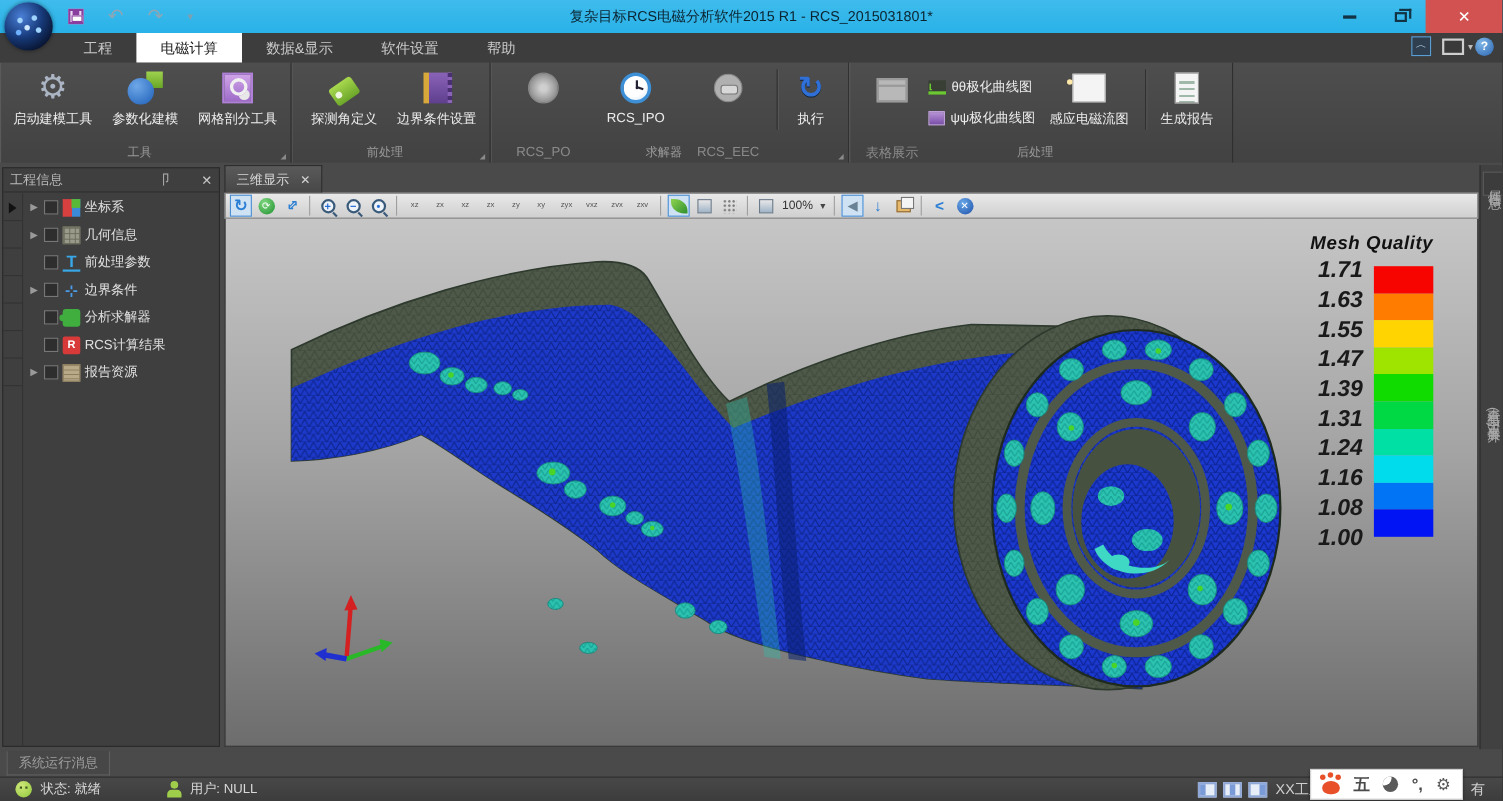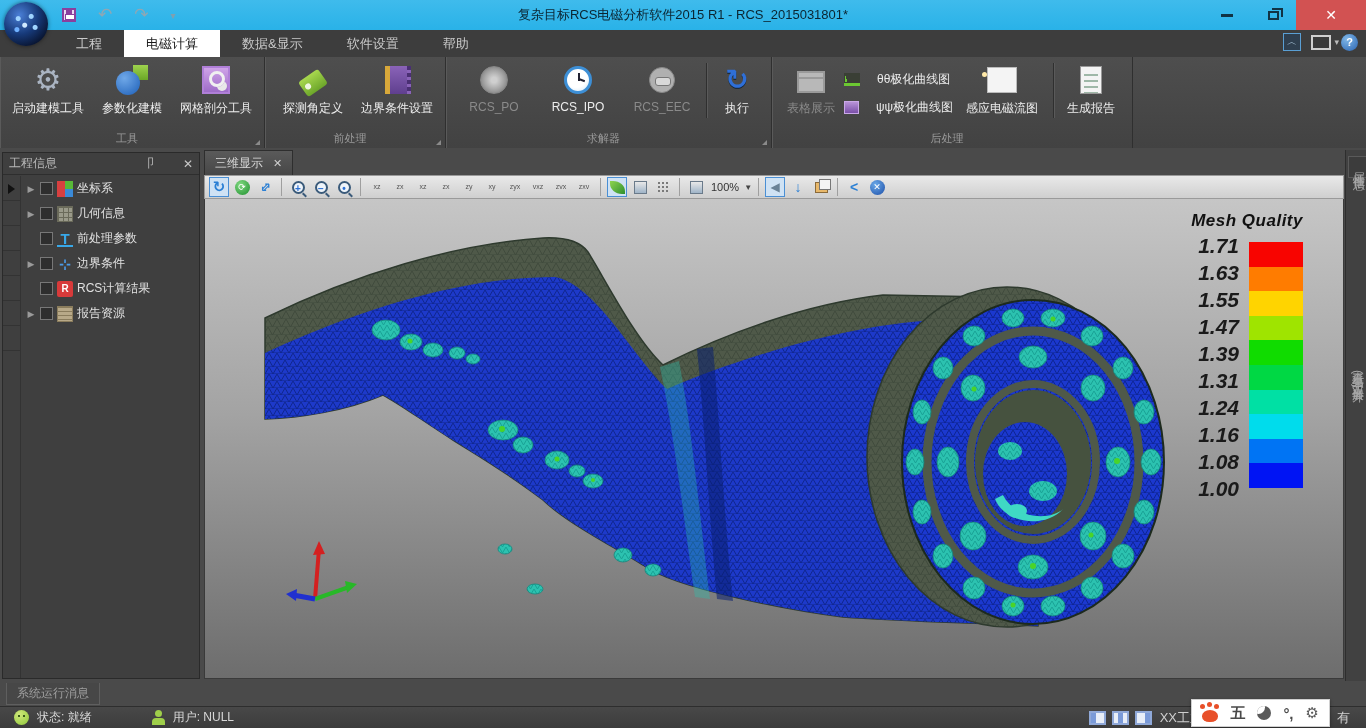--- a/index.html
+++ b/index.html
@@ -52,21 +52,21 @@
   
   .ribbon { position:absolute; left:0; top:57px; width:1366px; height:91px;
     background:linear-gradient(#4e4e4e,#424242); display:flex; }
   .rgroup { position:relative; height:91px; border-right:1px solid #2f2f2f; box-shadow:1px 0 0 #5a5a5a inset; display:flex; align-items:flex-start; padding:4px 6px 16px 6px; }
   .rgroup-caption { position:absolute; left:0; right:10px; bottom:2px; text-align:center;
     font-size:11px; color:#9a9a9a; }
   .rgroup-exp { position:absolute; right:4px; bottom:3px; width:0; height:0;
     border-left:5px solid transparent; border-bottom:5px solid #8a8a8a; }
   .rbtn { width:84px; display:flex; flex-direction:column; align-items:center; gap:3px; padding-top:2px; }
   .rbtn .rlabel { font-size:12px; color:#ececec; white-space:nowrap; }
-  .rbtn.disabled .rlabel { color:#8a8a8a; }
+  .rbtn.disabled .rlabel { color:#8a8a8a;margin-top:31px; }
   .ricon { width:34px; height:34px; display:flex; align-items:center; justify-content:center; position:relative; }
   .rsep { width:1px; align-self:stretch; margin:2px 2px 14px 2px; background:#2f2f2f; box-shadow:1px 0 0 #5a5a5a; }
 
   .ic-gear { font-size:30px; color:#aab4c2; line-height:34px; }
   .ic-param { position:relative; width:32px; height:30px; }
   .ic-param::before { content:""; position:absolute; right:0; top:0; width:15px; height:15px; background:linear-gradient(#9ed24e,#6aa626); }
   .ic-param::after { content:""; position:absolute; left:0; bottom:0; width:24px; height:24px; border-radius:50%; background:radial-gradient(circle at 35% 30%,#6fa8e8,#1d5fb8); }
   .ic-meshtool { width:28px; height:28px; background:linear-gradient(#cfa3e8,#9e6cc8); border:2px solid #b07fd8; position:relative; }
   .ic-meshtool::after { content:""; position:absolute; right:3px; top:3px; width:10px; height:10px; border:3px solid #f0f0f0; border-radius:50%; box-shadow:5px 7px 0 -3px #e8e8e8; }
   .ic-import { width:0; height:0; border-top:10px solid transparent; border-bottom:10px solid transparent; border-left:16px solid #3d7fd6; position:relative; }
@@ -94,21 +94,21 @@
   .ic-chart-g::after { content:""; position:absolute; left:1px; bottom:1px; width:12px; height:6px;
     background:linear-gradient(80deg,#6cc832 2px,transparent 2px); }
   .ic-chart-p { width:15px; height:13px; background:linear-gradient(#b893d8,#7a4fa8); border:1px solid #caa8e8; }
   .ic-photo { width:30px; height:26px; background:#f4f4f4; border:1px solid #bbb; padding:2px; }
   .ic-photo .ph-in { width:100%; height:70%; background:linear-gradient(#1d3a5f,#2a5580 60%,#6b5032 61%,#3a2c1c); position:relative; }
   .ic-photo .ph-in::after { content:""; position:absolute; right:3px; top:2px; width:5px; height:5px; border-radius:50%; background:#ffe9a8; }
   .ic-report { width:22px; height:28px; background:#f4f4f4; border:1px solid #999; position:relative;
     background-image:repeating-linear-gradient(180deg,transparent 0 4px,#9fb8a8 4px 6px); background-size:70% 100%; background-position:3px 3px; background-repeat:no-repeat; }
   .ic-report::after { content:""; position:absolute; left:4px; top:-4px; width:22px; height:28px; background:#fff; border:1px solid #999; z-index:-1; }
   .rbtn-small { display:flex; align-items:center; gap:5px; height:24px; }
-  .rbtn-small .rlabel { font-size:12px; color:#ececec; white-space:nowrap;margin-left:12px; }
+  .rbtn-small .rlabel { font-size:12px; color:#ececec; white-space:nowrap; }
   .rcol { display:flex; flex-direction:column; justify-content:center; gap:4px; padding-top:6px; }
 
   
   .workspace { position:absolute; left:0; top:148px; width:1366px; height:535px; background:#4a4a4a; }
 
   
   .left-panel { position:absolute; left:2px; top:4px; width:198px; height:527px;
     background:#3f3f3f; border:1px solid #2a2a2a; }
   .lp-header { height:22px; display:flex; align-items:center; padding:0 6px; border-bottom:1px solid #2e2e2e;gap:17px; }
   .lp-title { flex:1; font-size:12px; color:#b8b8b8; }
@@ -407,20 +407,26 @@
           </div>
           <div class="tree-row">
             <span class="tr-exp">▶</span>
             <span class="tr-check"></span>
             <span class="tr-icon ti-bc">⊹</span>
             <span class="tr-label">边界条件</span>
           </div>
           <div class="tree-row">
             <span class="tr-exp"></span>
             <span class="tr-check"></span>
+            <span class="tr-icon ti-solver"></span>
+            <span class="tr-label">分析求解器</span>
+          </div>
+          <div class="tree-row">
+            <span class="tr-exp"></span>
+            <span class="tr-check"></span>
             <span class="tr-icon ti-rcs">R</span>
             <span class="tr-label">RCS计算结果</span>
           </div>
           <div class="tree-row">
             <span class="tr-exp">▶</span>
             <span class="tr-check"></span>
             <span class="tr-icon ti-report"></span>
             <span class="tr-label">报告资源</span>
           </div>
         </div>

